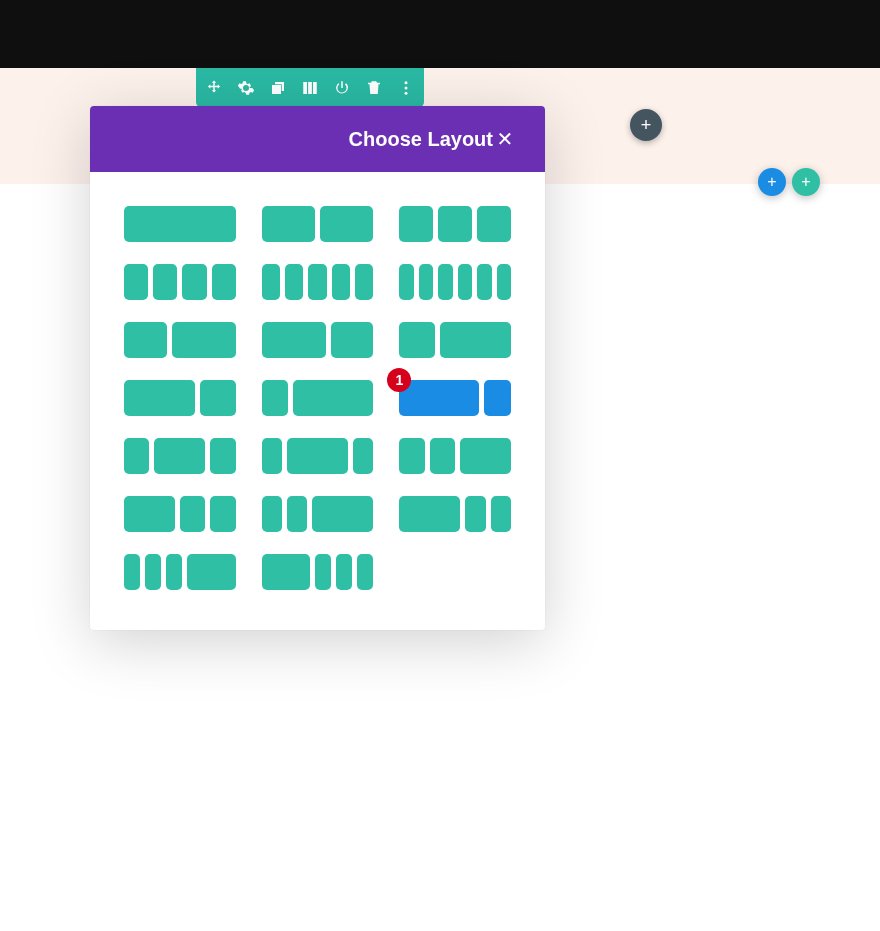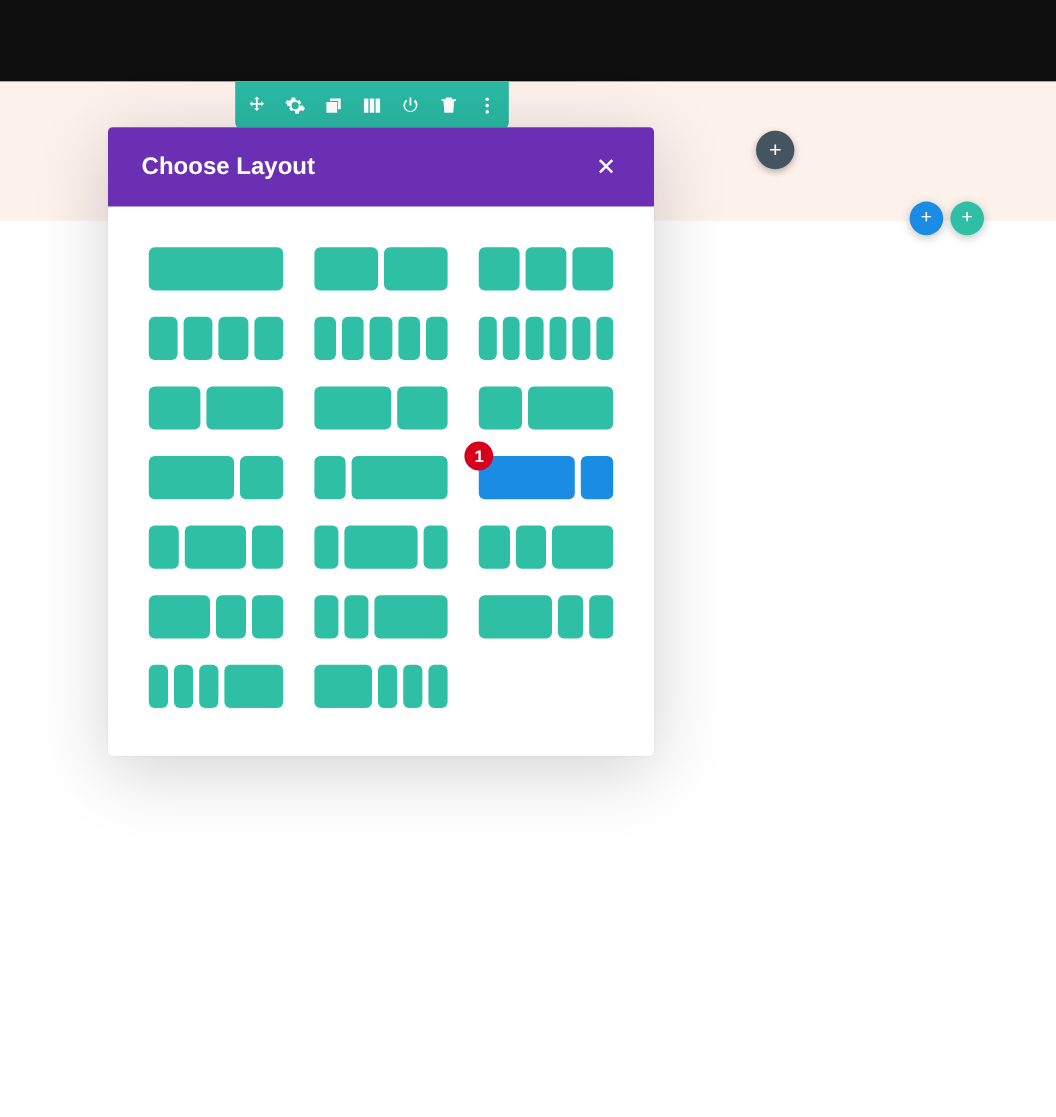--- a/index.html
+++ b/index.html
@@ -57,21 +57,21 @@
       background: #fff;
       box-shadow: 0 12px 60px rgba(0,0,0,.18), 0 0 0 1px rgba(0,0,0,.02);
       border-radius: 4px;
       z-index: 5;
     }
     .modal-header {
       background: #6b2fb3;
       height: 66px;
       display: flex;
       align-items: center;
-      justify-content: space-between;
+      justify-content: flex-end;
       padding: 0 28px;
       border-radius: 4px 4px 0 0;
     }
     .modal-title { color: #fff; font-size: 20px; font-weight: 600; }
     .modal-close {
       color: #fff; font-size: 20px; width: 24px; height: 24px;
       display: flex; align-items: center; justify-content: center; cursor: pointer;
     }
 
     .layout-grid {

